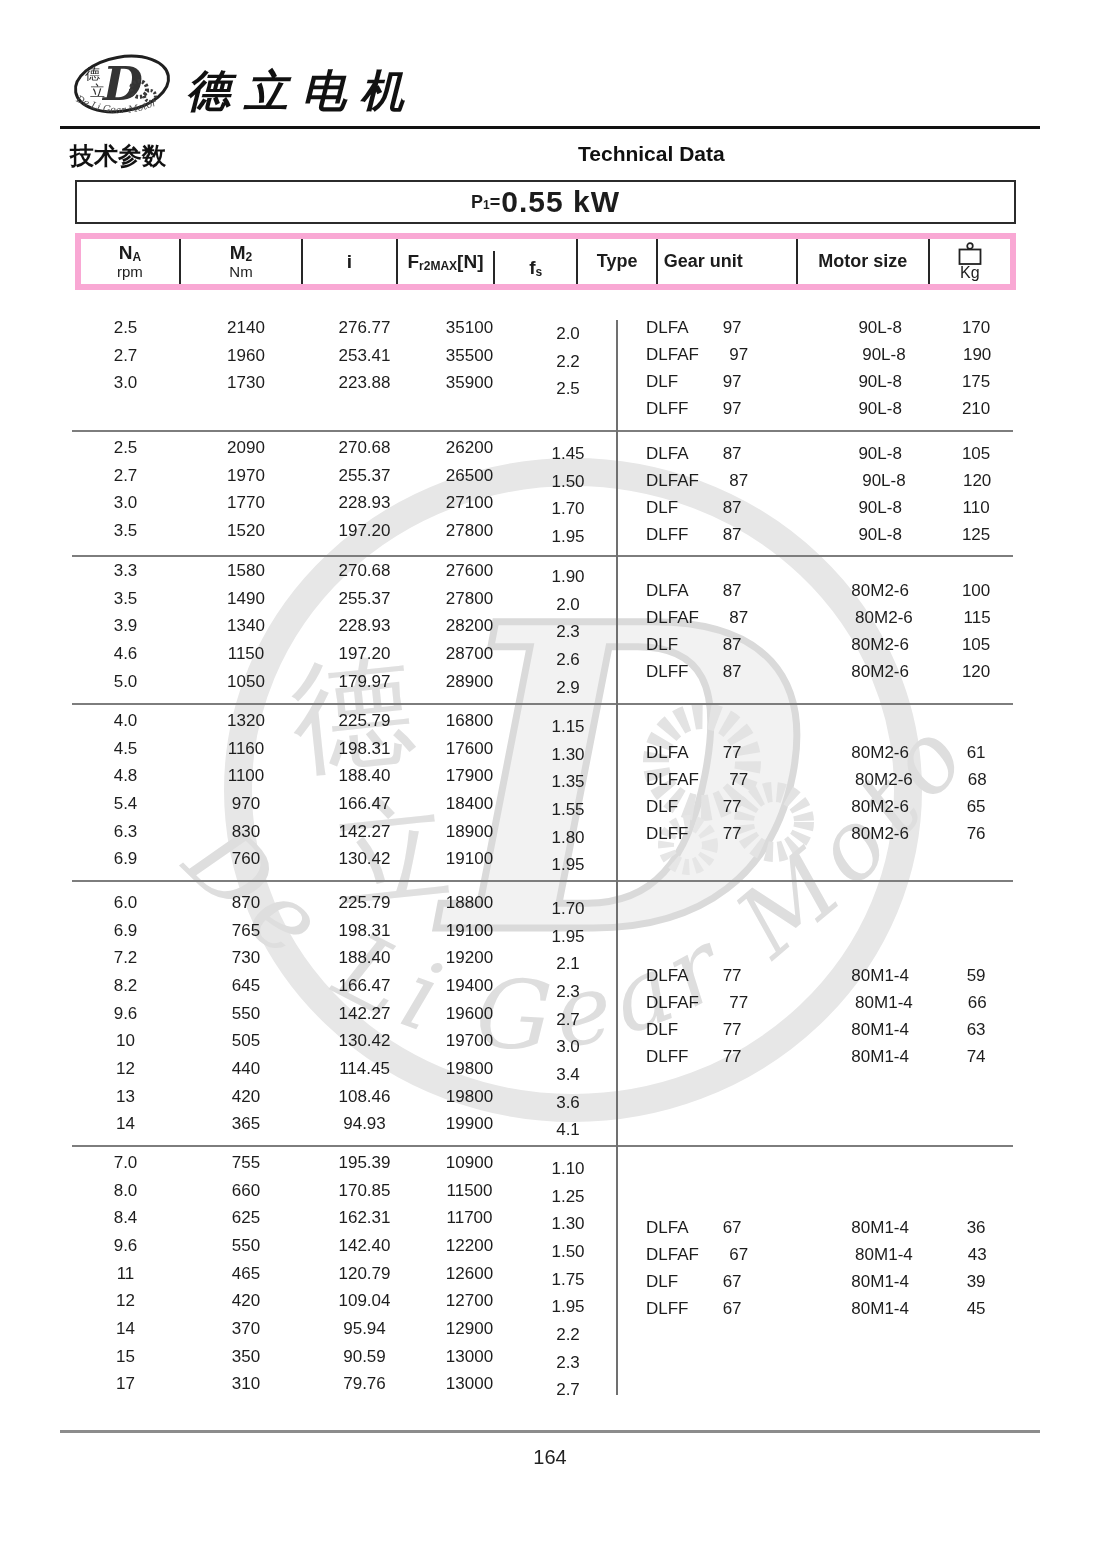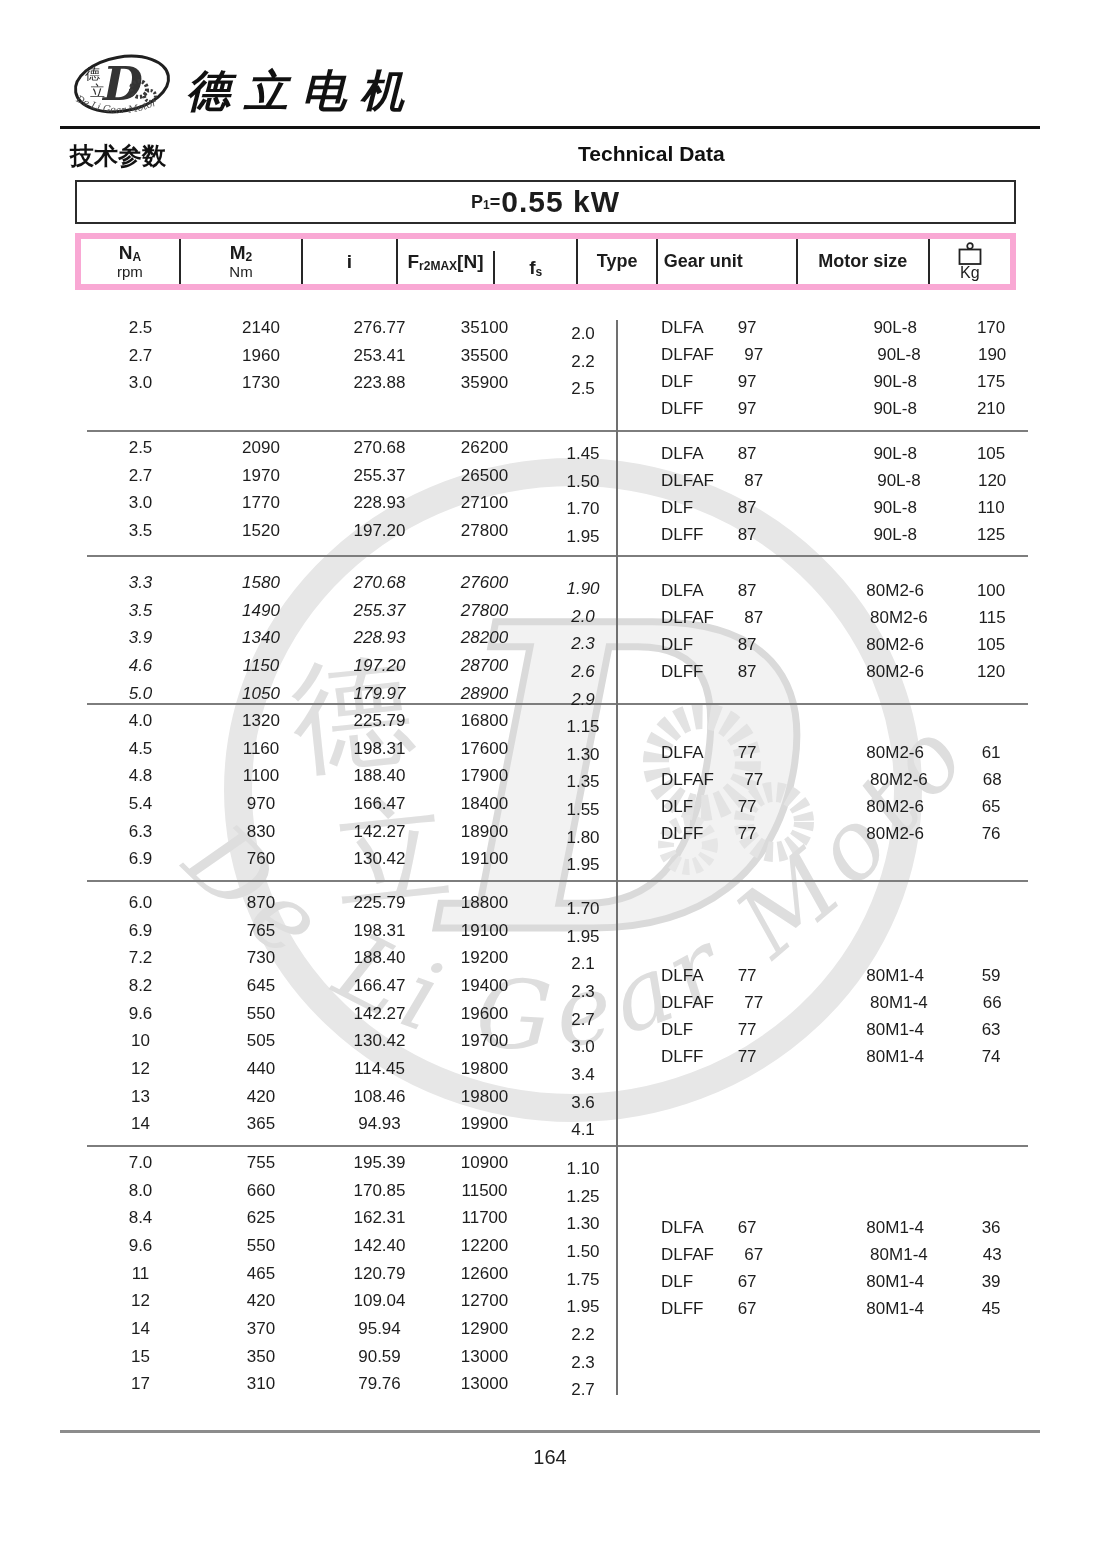--- a/index.html
+++ b/index.html
@@ -29,21 +29,21 @@
   .hc .sym{font-size:19px;font-weight:bold;}
   .hsub{font-size:12px;font-weight:bold;position:relative;top:2px;}
   .hc .unit{font-size:15px;font-weight:normal;}
   .hc .label{font-size:18px;font-weight:bold;}
   .kgcell .label{font-size:16px;font-weight:normal;margin-top:-2px;}
   .wicon{width:30px;height:24px;display:block;}
   
   .c0{width:107px;} .c1{width:134px;} .c2{width:103px;} .c3{width:107px;} .c4{width:90px;margin-top:12px;}
   .r0{width:88px;} .r1{width:100px;} .r2{width:144px;margin-left:48px;} .r3{width:90px;}
   
-  .tbody{position:absolute;left:87px;top:290px;width:941px;z-index:1;}
+  .tbody{position:absolute;left:72px;top:290px;width:941px;z-index:1;}
   .block{display:flex;box-sizing:border-box;}
   .block.sep{border-bottom:2px solid #7d7d7d;}
   .bl{width:541px;box-sizing:border-box;}
   .br{width:400px;box-sizing:border-box;}
   .lrow{display:flex;height:27.7px;align-items:center;}
   .rrow{display:flex;height:27px;align-items:center;}
   .bc{box-sizing:border-box;text-align:center;font-size:17px;color:#1d1d1d;}
   .bc.r0{text-align:left;padding-left:33px;}
   .vline{position:absolute;left:616px;top:320px;width:2px;height:1075px;background:#707070;z-index:1;}
   .bottom-rule{position:absolute;left:60px;top:1430px;width:980px;height:3px;background:#8c8c8c;z-index:2;}
@@ -238,21 +238,21 @@
           </div>
           <div class="rrow">
             <div class="bc r0">DLFF</div>
             <div class="bc r1">87</div>
             <div class="bc r2">90L-8</div>
             <div class="bc r3">125</div>
           </div>
         </div>
       </div>
       <div class="block sep" style="height: 148px;">
-        <div class="bl" style="padding-top: 12px; font-style: italic;">
+        <div class="bl" style="padding-top: 0px;">
           <div class="lrow">
             <div class="bc c0">3.3</div>
             <div class="bc c1">1580</div>
             <div class="bc c2">270.68</div>
             <div class="bc c3">27600</div>
             <div class="bc c4">1.90</div>
           </div>
           <div class="lrow">
             <div class="bc c0">3.5</div>
             <div class="bc c1">1490</div>

